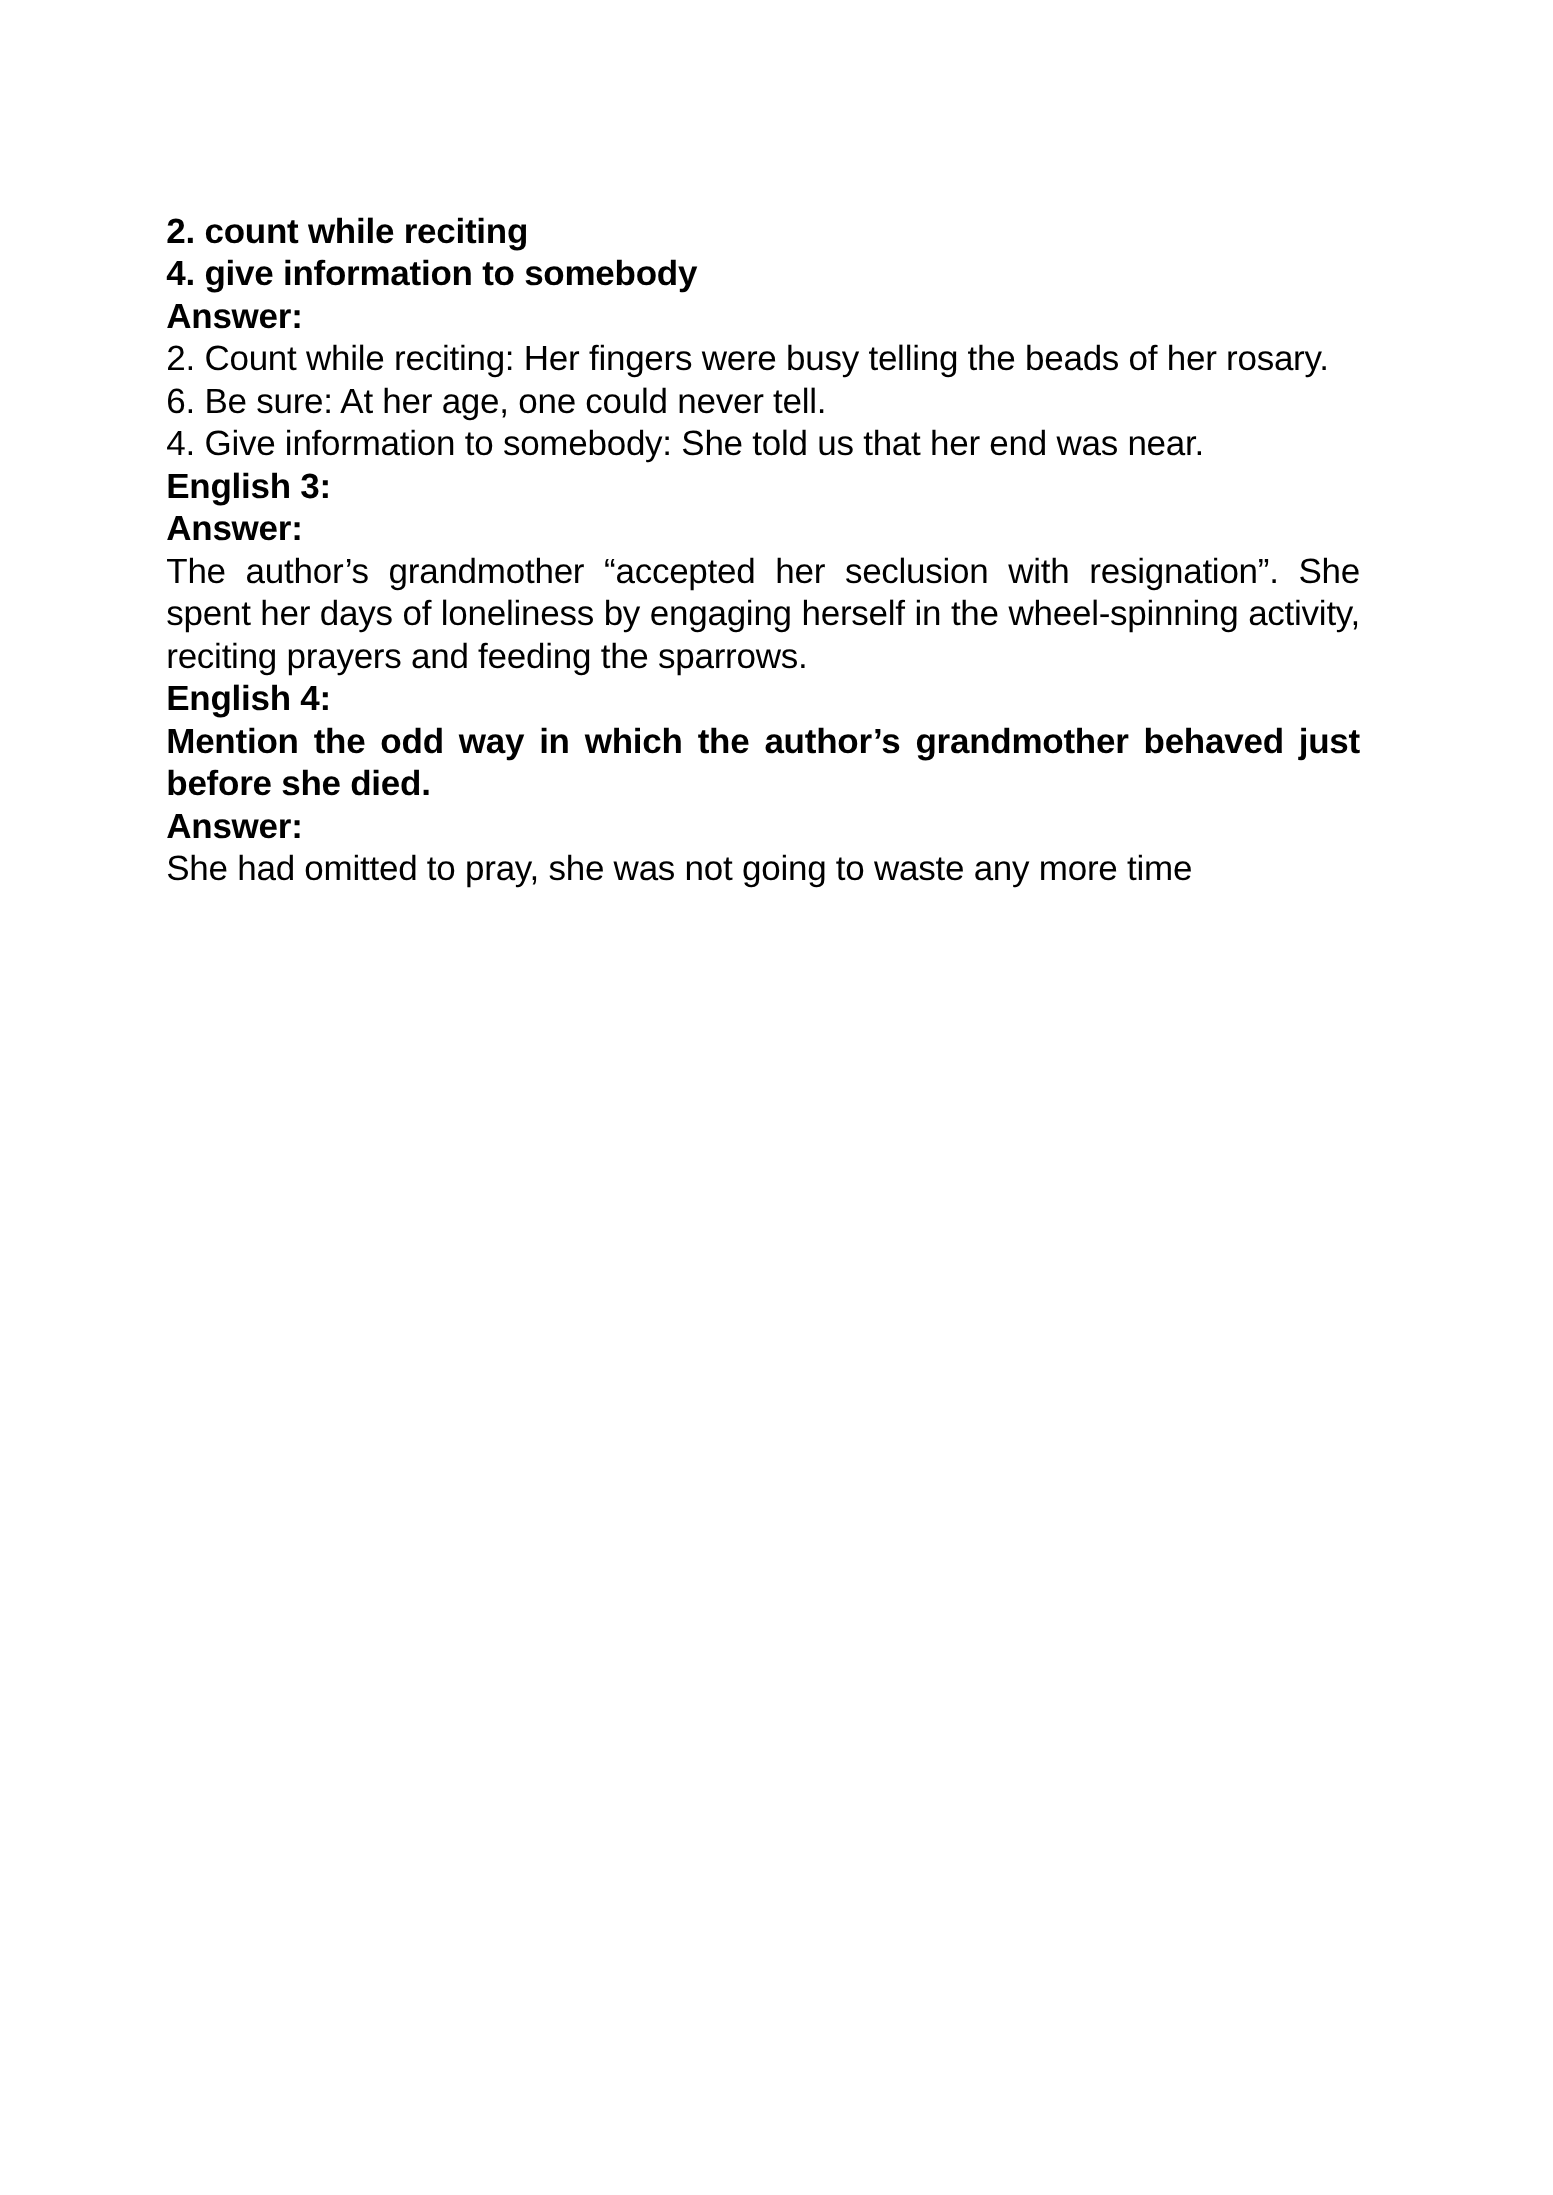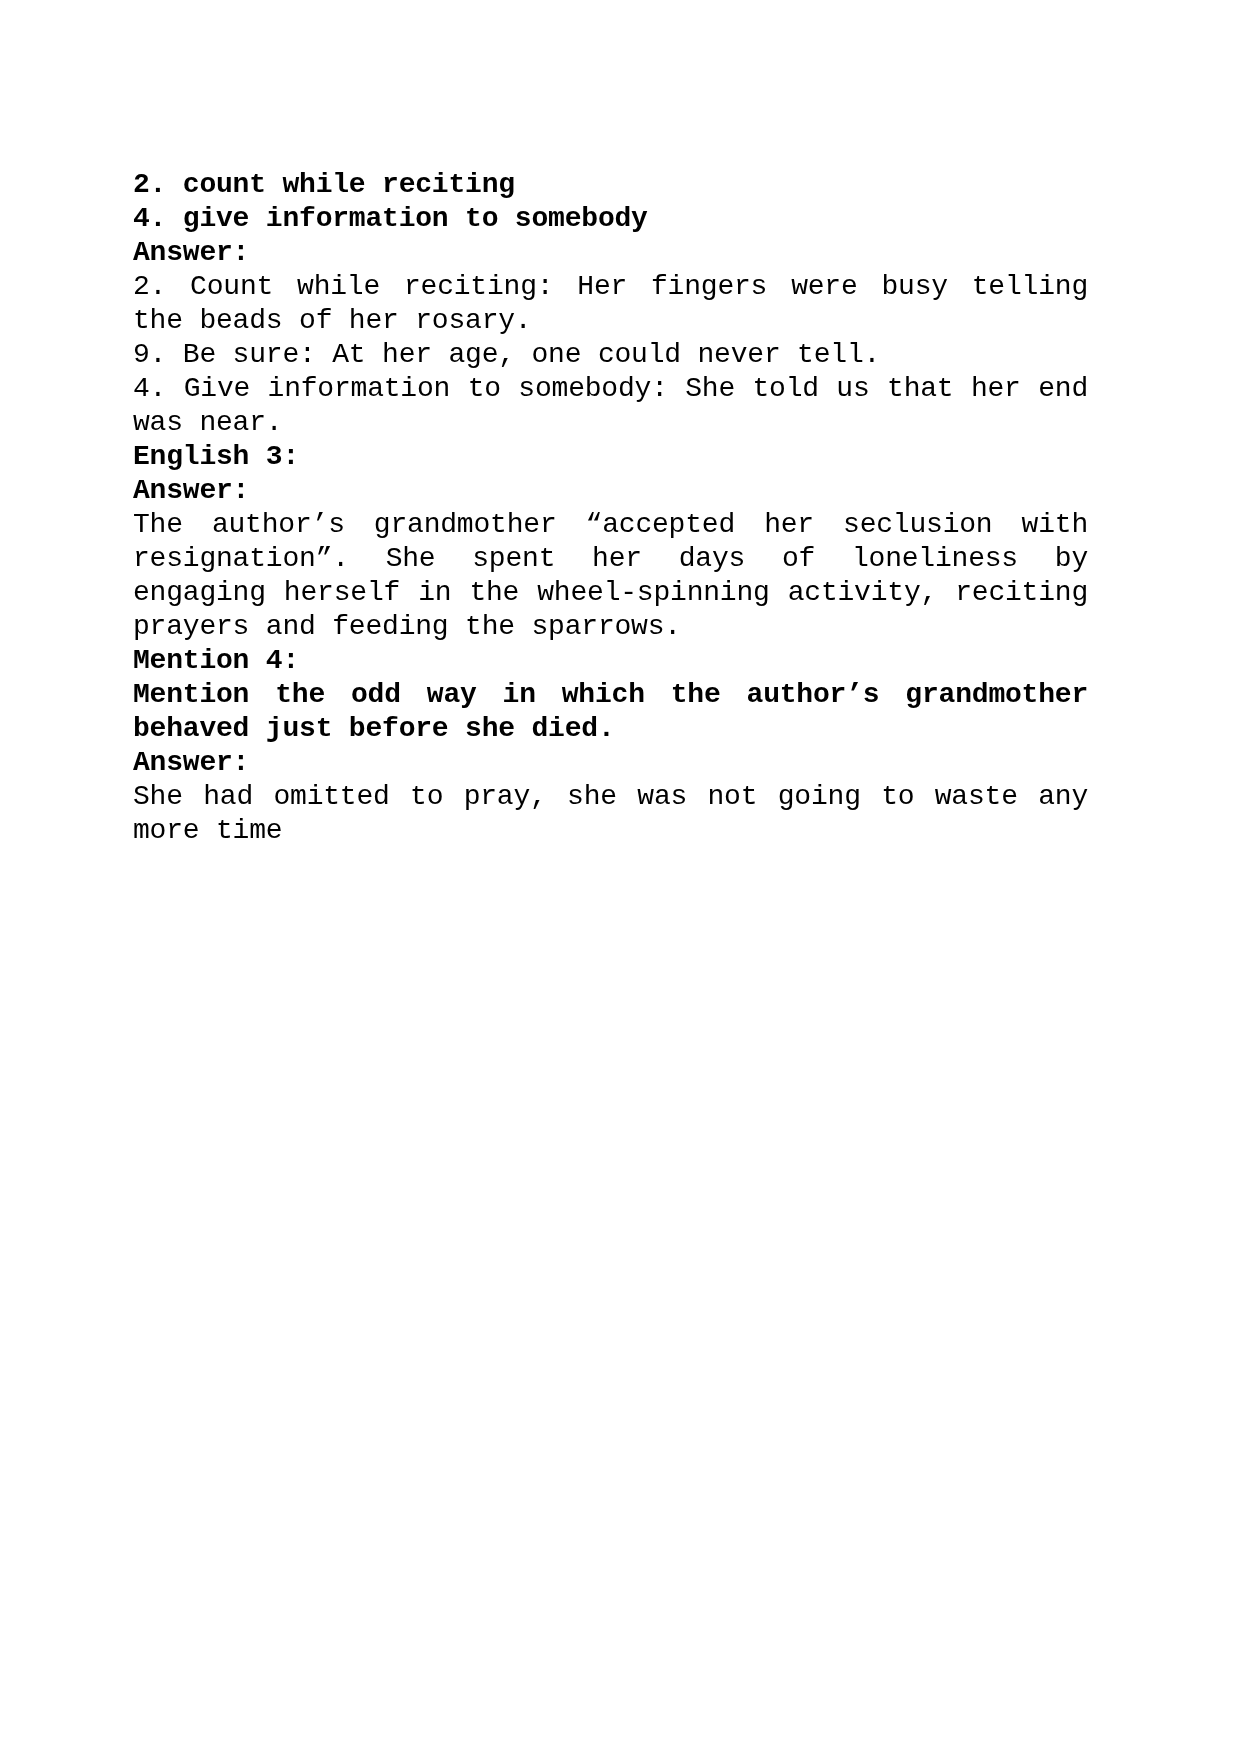--- a/index.html
+++ b/index.html
@@ -6,21 +6,21 @@
     margin: 0;
     padding: 0;
     background: #ffffff;
   }
   .page {
     position: relative;
     width: 1242px;
     height: 1400px;
     background: #ffffff;
     color: #000000;
-    font-family: Liberation Mono, monospace;
+    font-family: Liberation Sans, sans-serif;
     font-size: 28px;
     line-height: 34px;
     letter-spacing: -0.2px;
     box-sizing: border-box;
     padding: 168px 154px 0 133px;
     overflow: hidden;
   }
   .page p {
     margin: 0;
   }
@@ -45,25 +45,25 @@
 <body>
 
 <div class="page">
 
   <p class="bold mb18">2. count while reciting</p>
   <p class="bold mb35">4. give information to somebody</p>
 
   <p class="bold mb55">Answer:</p>
 
   <p class="just mb50">2. Count while reciting: Her fingers were busy telling the beads of her rosary.</p>
-  <p class="just mb47">9. Be sure: At her age, one could never tell.</p>
+  <p class="just mb47">6. Be sure: At her age, one could never tell.</p>
   <p class="just mb74">4. Give information to somebody: She told us that her end was near.</p>
 
   <p class="bold mb19">English 3:</p>
   <p class="bold mb52">Answer:</p>
   <p class="just mb73">The author’s grandmother “accepted her seclusion with resignation”. She spent her days of loneliness by engaging herself in the wheel-spinning activity, reciting prayers and feeding the sparrows.</p>
 
-  <p class="bold mb18">Mention 4:</p>
+  <p class="bold mb18">English 4:</p>
   <p class="bold just mb44">Mention the odd way in which the author’s grandmother behaved just before she died.</p>
   <p class="bold mb47">Answer:</p>
   <p class="just">She had omitted to pray, she was not going to waste any more time</p>
 
 </div>
 
 </body></html>

